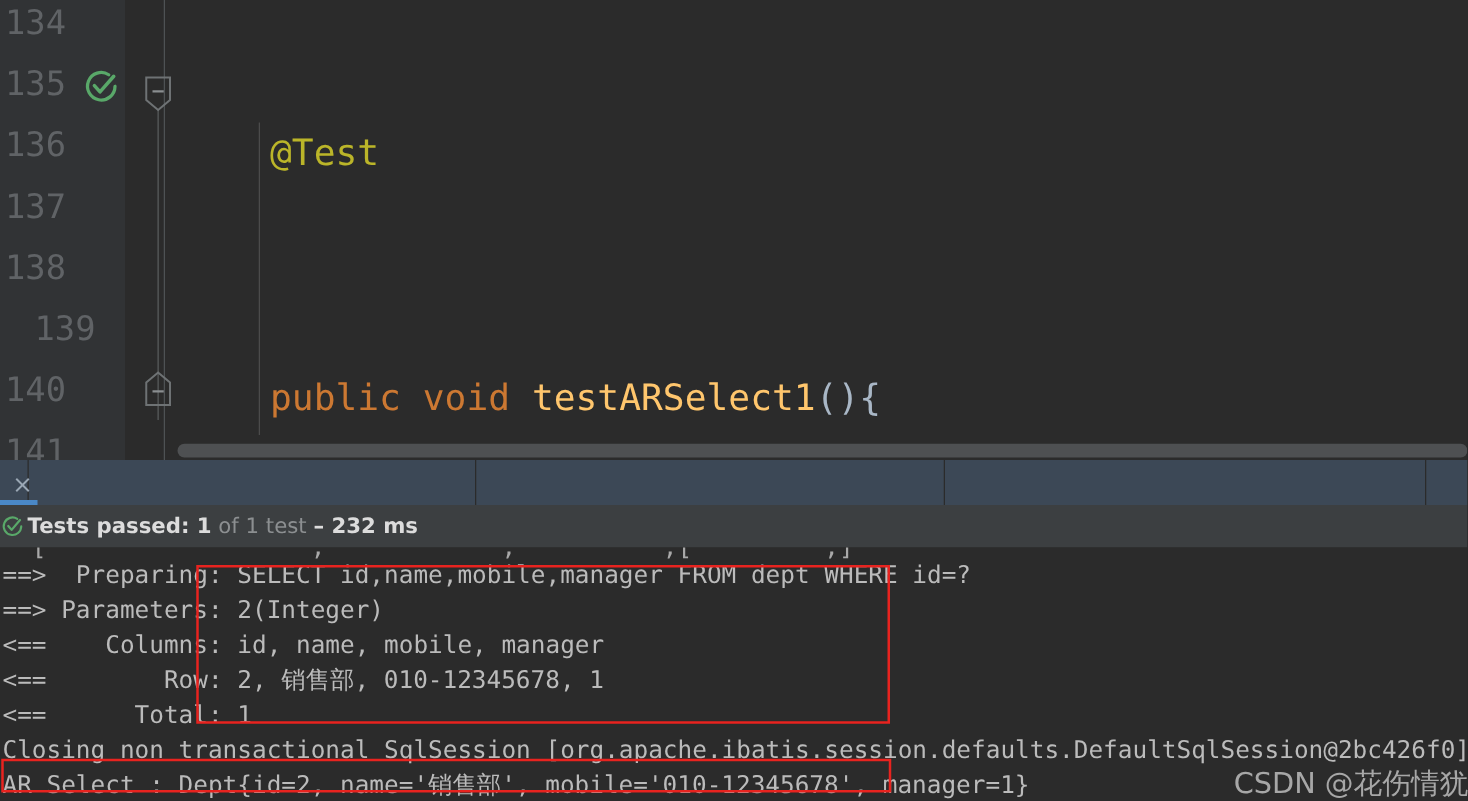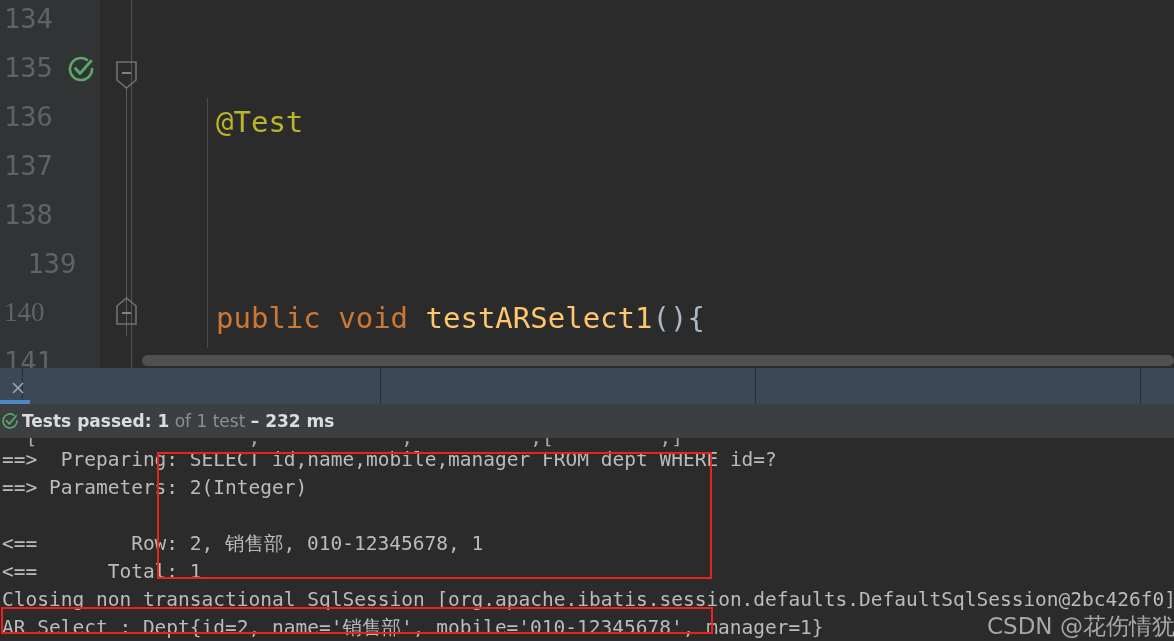--- a/index.html
+++ b/index.html
@@ -24,21 +24,21 @@
 
   .lnum { position:absolute; right:0; width:96px; text-align:left;
           color:#606366; font-size:27px; line-height:49px;
           font-family:"DejaVu Sans Mono", monospace; letter-spacing:0px; }
   .lnum.l134{ top:-6px; left:4px; }
   .lnum.l135{ top:43px; left:4px; }
   .lnum.l136{ top:92px; left:4px; }
   .lnum.l137{ top:141px; left:4px; }
   .lnum.l138{ top:190px; left:4px; }
   .lnum.l139{ top:239px; left:4px;text-align:center; }
-  .lnum.l140{ top:288px; left:4px;font-family:Liberation Serif, serif; }
+  .lnum.l140{ top:288px; left:4px; }
   .lnum.l141{ top:337px; left:4px; }
 
   
   .run-icon { position:absolute; left:64px; top:52px; width:34px; height:34px; }
 
   
   .fold-line { position:absolute; left:126px; top:88px; width:1px; height:248px;
                background:#5a5d5e; }
   .fold-start { position:absolute; left:113px; top:60px; width:27px; height:30px; }
   .fold-end   { position:absolute; left:113px; top:296px; width:27px; height:30px; }
@@ -187,20 +187,21 @@
       <path d="M17 10a7 7 0 1 1-3.2-5.9" fill="none" stroke="#59a869" stroke-width="1.7" stroke-linecap="round"></path>
       <path d="M6.6 9.8 L9.3 12.9 L16 5" fill="none" stroke="#59a869" stroke-width="1.8" stroke-linecap="round" stroke-linejoin="round"></path>
     </svg>
   </div>
   <div class="status-text"><span class="b">Tests passed: 1</span><span class="dim"> of 1 test </span><span class="b">– 232 ms</span></div>
 
   <div class="console">
     <div class="cline clip">  [                  ,            ,          ,[         ,]</div>
     <div class="cline r0">==&gt;  Preparing: SELECT id,name,mobile,manager FROM dept WHERE id=?</div>
     <div class="cline r1">==&gt; Parameters: 2(Integer)</div>
+    <div class="cline r2">&lt;==    Columns: id, name, mobile, manager</div>
     <div class="cline r3">&lt;==        Row: 2, 销售部, 010-12345678, 1</div>
     <div class="cline r4">&lt;==      Total: 1</div>
     <div class="cline r5">Closing non transactional SqlSession [org.apache.ibatis.session.defaults.DefaultSqlSession@2bc426f0]</div>
     <div class="cline r6">AR Select : Dept{id=2, name='销售部', mobile='010-12345678', manager=1}</div>
   </div>
 
   <div class="redbox-top"></div>
   <div class="redbox-bot"></div>
 
   <div class="watermark">CSDN @花伤情犹在</div>

